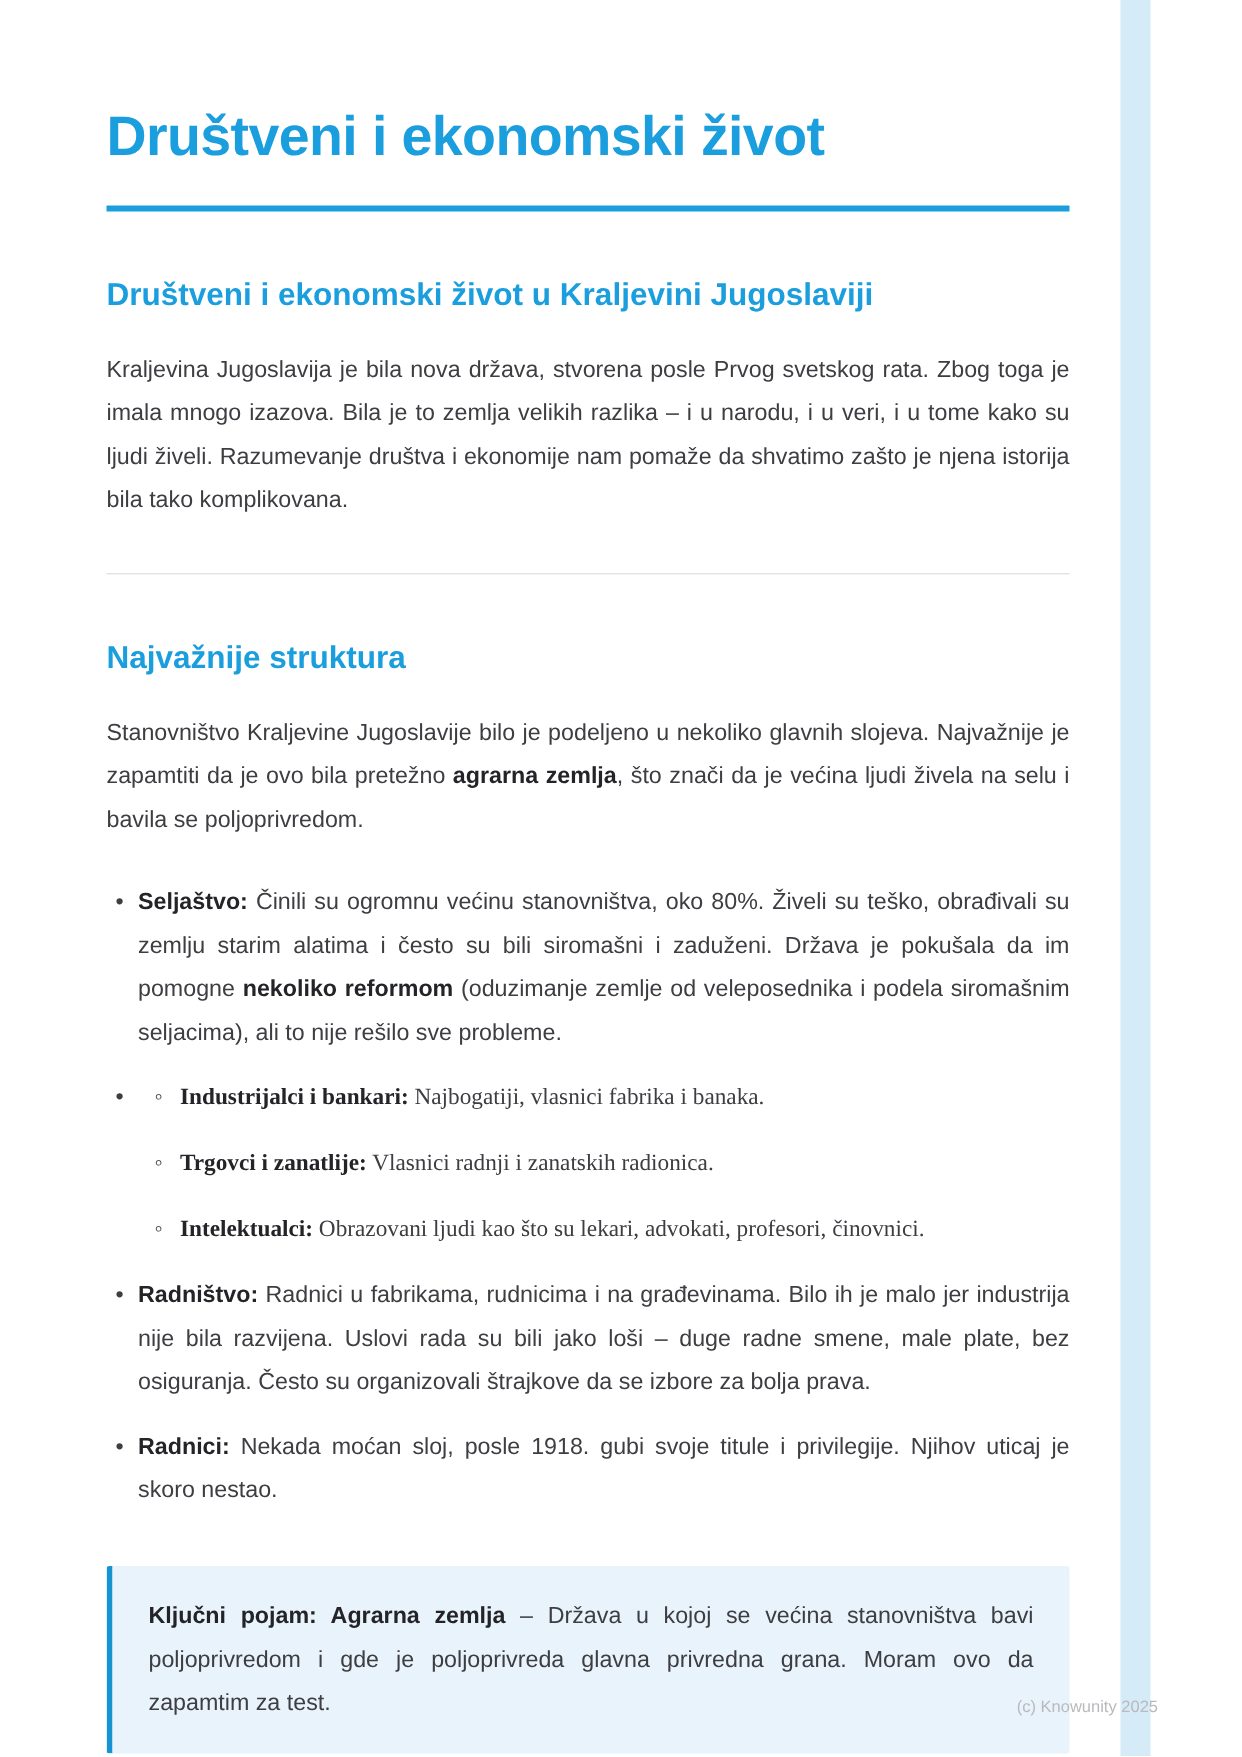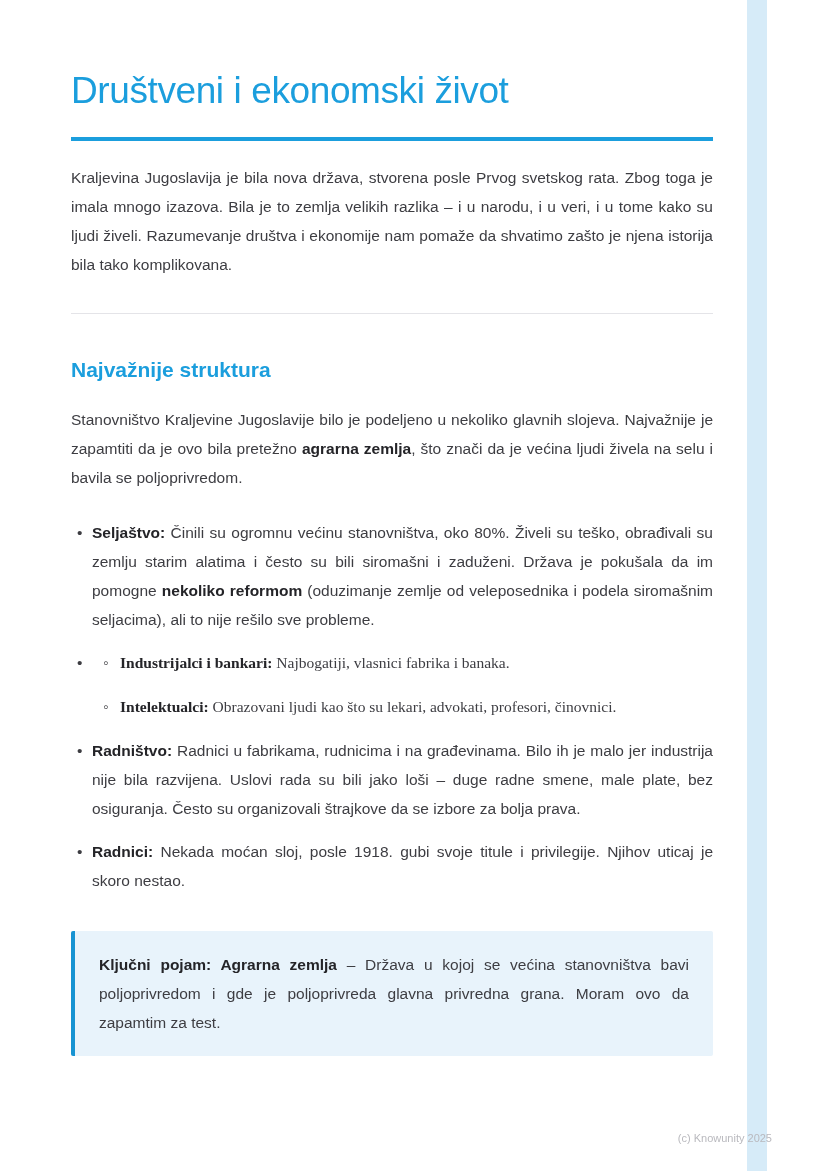--- a/index.html
+++ b/index.html
@@ -28,21 +28,21 @@
     color: #3d3d42;
     font-size: 15.5px;
     line-height: 29px;
     text-align: justify;
   }
   h1 {
     margin: 0;
     font-size: 37px;
     line-height: 1.15;
     color: #1b9edd;
-    font-weight: 400;
+    font-weight: 700;
     letter-spacing: -0.4px;
     text-align: left;
   }
   .title-rule {
     margin-top: 24px;
     height: 4px;
     background: #1b9edd;
     border: none;
   }
   h2 {
@@ -118,37 +118,41 @@
 <body>
 
 <div class="page">
   <div class="stripe"></div>
 
   <main class="content">
     <h1>Društveni i ekonomski život</h1>
     <div class="title-rule"></div>
 
     <section>
+      <h2>Društveni i ekonomski život u Kraljevini Jugoslaviji</h2>
       <p>Kraljevina Jugoslavija je bila nova država, stvorena posle Prvog svetskog rata. Zbog toga je imala mnogo izazova. Bila je to zemlja velikih razlika – i u narodu, i u veri, i u tome kako su ljudi živeli. Razumevanje društva i ekonomije nam pomaže da shvatimo zašto je njena istorija bila tako komplikovana.</p>
     </section>
 
     <hr class="divider">
 
     <section>
       <h2>Najvažnije struktura</h2>
       <p><span>Stanovništvo Kraljevine Jugoslavije bilo je podeljeno u nekoliko glavnih slojeva. Najvažnije je zapamtiti da je ovo bila pretežno </span><span class="b">agrarna zemlja</span><span>, što znači da je većina ljudi živela na selu i bavila se poljoprivredom.</span></p>
 
       <ul class="main-list">
         <li>
           <p><span class="b">Seljaštvo:</span><span> Činili su ogromnu većinu stanovništva, oko 80%. Živeli su teško, obrađivali su zemlju starim alatima i često su bili siromašni i zaduženi. Država je pokušala da im pomogne </span><span class="b">nekoliko reformom</span><span> (oduzimanje zemlje od veleposednika i podela siromašnim seljacima), ali to nije rešilo sve probleme.</span></p>
         </li>
         <li>
           <ul class="sub-list">
             <li>
               <p><span class="b">Industrijalci i bankari:</span><span> Najbogatiji, vlasnici fabrika i banaka.</span></p>
+            </li>
+            <li>
+              <p><span class="b">Trgovci i zanatlije:</span><span> Vlasnici radnji i zanatskih radionica.</span></p>
             </li>
             <li>
               <p><span class="b">Intelektualci:</span><span> Obrazovani ljudi kao što su lekari, advokati, profesori, činovnici.</span></p>
             </li>
           </ul>
         </li>
         <li>
           <p><span class="b">Radništvo:</span><span> Radnici u fabrikama, rudnicima i na građevinama. Bilo ih je malo jer industrija nije bila razvijena. Uslovi rada su bili jako loši – duge radne smene, male plate, bez osiguranja. Često su organizovali štrajkove da se izbore za bolja prava.</span></p>
         </li>
         <li>

